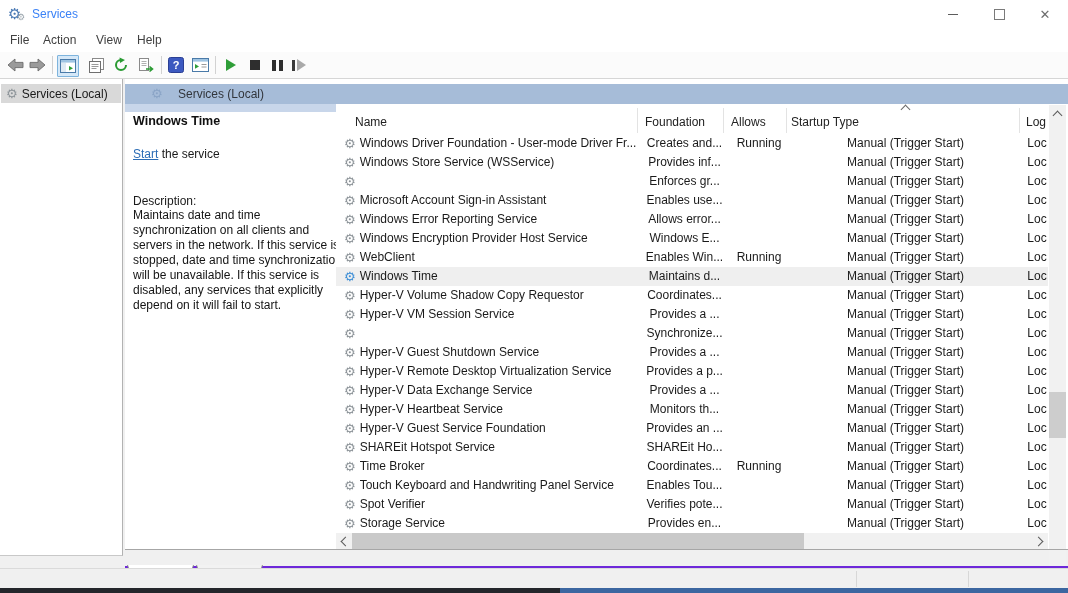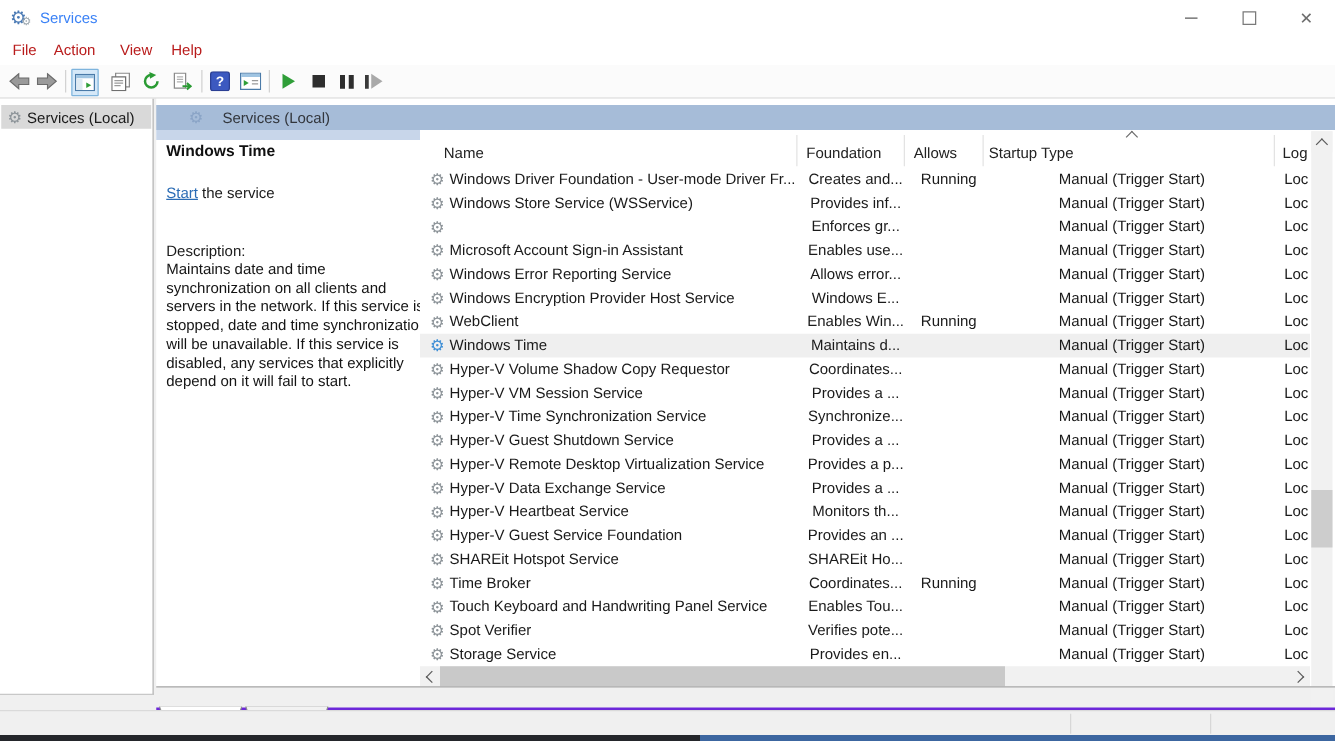--- a/index.html
+++ b/index.html
@@ -13,21 +13,21 @@
   .title-icon .mini{position:absolute;left:9px;top:7px;font-size:9px;color:#9aa5ad;}
   .title-text{position:absolute;left:32px;top:7px;color:#3b82f6;font-size:12px;}
   .winbtn{position:absolute;top:0;width:46px;height:28px;display:flex;align-items:center;justify-content:center;}
   .btn-min{right:92px;} .btn-max{right:46px;} .btn-close{right:0;}
   .glyph-min{width:10px;border-top:1px solid #5c5c5c;}
   .glyph-max{width:9px;height:9px;border:1px solid #7a7a7a;}
   .glyph-close{color:#6e6e6e;font-size:13px;line-height:13px;}
 
   
   .menubar{position:absolute;left:0;top:28px;width:1068px;height:24px;background:#fff;}
-  .menu-item{position:absolute;top:5px;font-size:12px;color:#b91c1c;}
+  .menu-item{position:absolute;top:5px;font-size:12px;color:#404040;}
   .mi-0{left:10px;} .mi-1{left:43px;} .mi-2{left:96px;} .mi-3{left:137px;}
 
   
   .toolbar{position:absolute;left:0;top:52px;width:1068px;height:26px;background:#fbfbfb;
            border-bottom:1px solid #d6d6d6;}
   .tbtn{position:absolute;top:3px;width:20px;height:20px;display:flex;align-items:center;justify-content:center;}
   .tbtn.hl{background:#d5e8f8;border:1px solid #7eb4dd;border-radius:1px;}
   .tsep{position:absolute;top:4px;width:1px;height:18px;background:#d2d2d2;}
   .play-tri{width:0;height:0;border-left:10px solid #2f9e38;border-top:6px solid transparent;border-bottom:6px solid transparent;}
   .stop-sq{width:10px;height:10px;background:#2e2e2e;}
@@ -370,21 +370,20 @@
     </div>
     <div class="cell c-desc">Provides a ...</div>
     <div class="cell c-status"></div>
     <div class="cell c-startup">Manual (Trigger Start)</div>
     <div class="cell c-log">Loc</div>
   </div>
 
   <div class="row">
     <div class="cell c-name">
       <span class="gear">⚙</span>
-      <span class="txt">Hyper-V Time Synchronization Service</span>
     </div>
     <div class="cell c-desc">Synchronize...</div>
     <div class="cell c-status"></div>
     <div class="cell c-startup">Manual (Trigger Start)</div>
     <div class="cell c-log">Loc</div>
   </div>
 
   <div class="row">
     <div class="cell c-name">
       <span class="gear">⚙</span>

